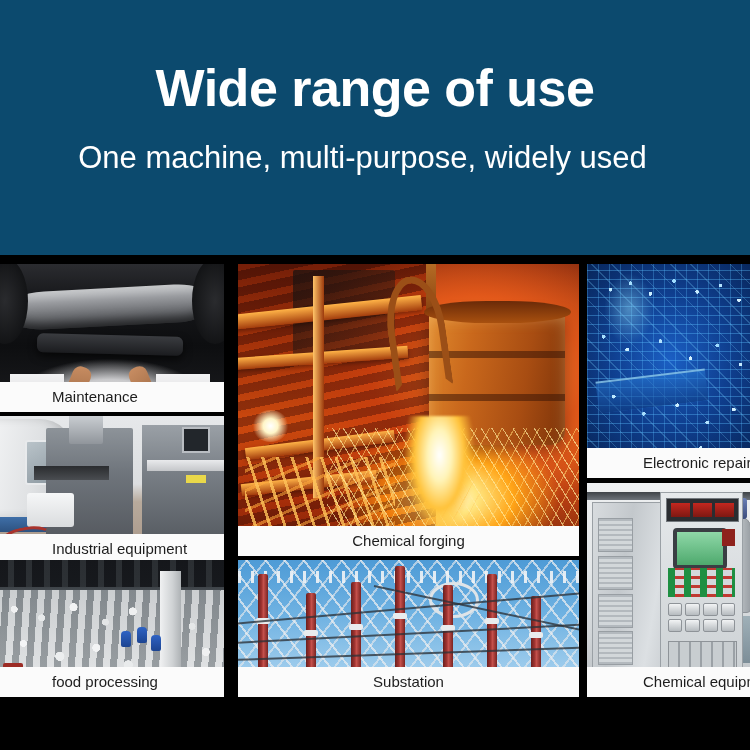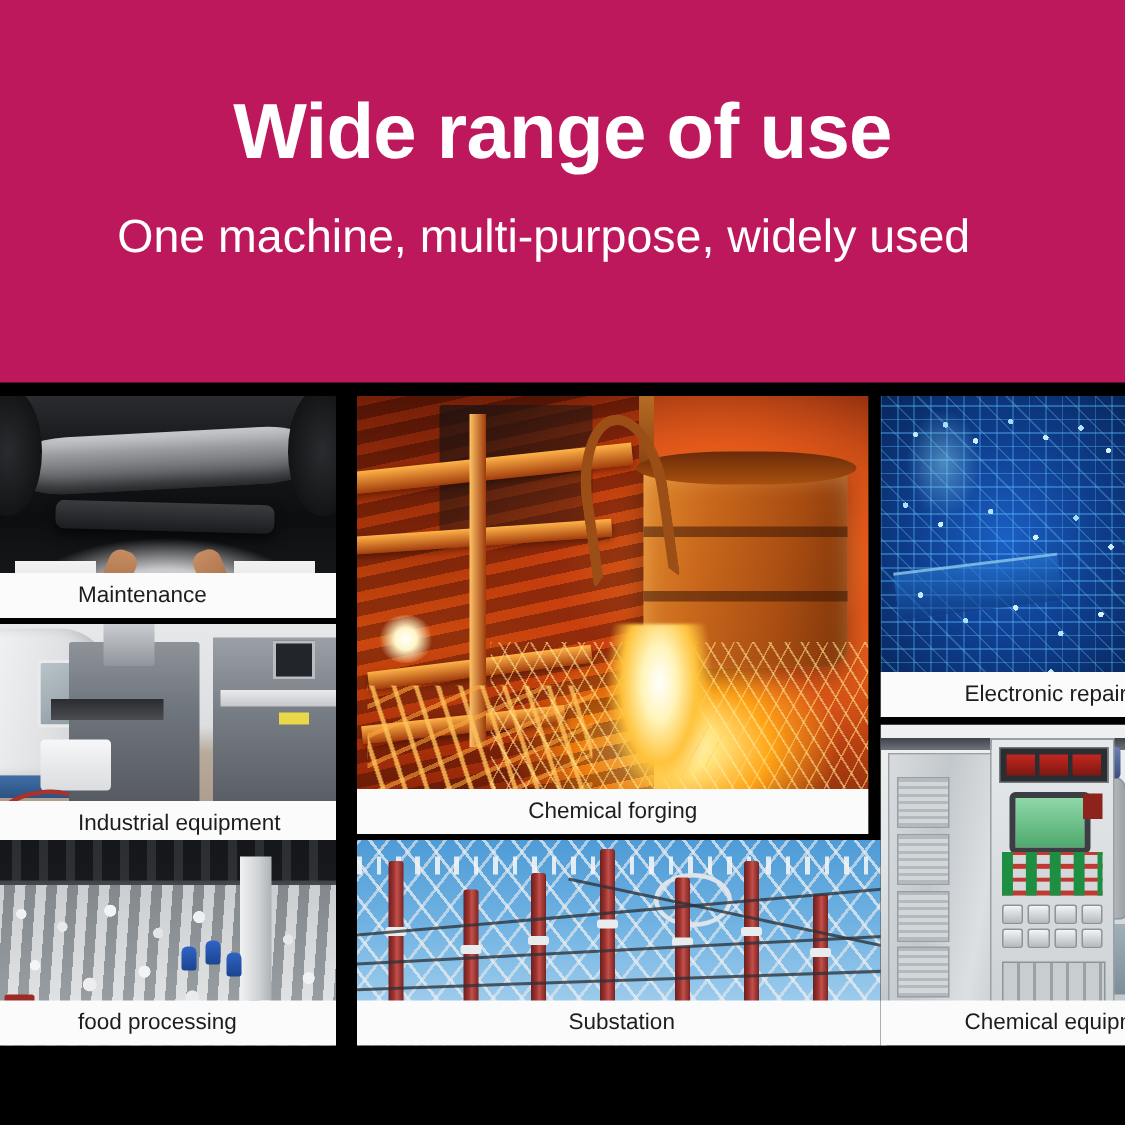--- a/index.html
+++ b/index.html
@@ -22,21 +22,21 @@
     background: #000000;
   }
 
   
   .header {
     position: absolute;
     left: 0;
     top: 0;
     width: 750px;
     height: 255px;
-    background: #be185d;
+    background: #0c4a6e;
     text-align: center;
   }
   .title {
     position: absolute;
     left: 0;
     top: 57px;
     width: 750px;
     color: #ffffff;
     font-size: 52px;
     font-weight: bold;
@@ -92,21 +92,21 @@
     overflow: hidden;
   }
   .cap-left   { text-align: left; padding-left: 56px; box-sizing: border-box; }
   .cap-center { text-align: center; }
 
   
   #tile-maintenance { left: -4px;  top: 9px;   width: 228px; height: 148px; }
   #tile-industrial  { left: -4px;  top: 161px; width: 228px; height: 148px; }
   #tile-food        { left: -4px;  top: 305px; width: 228px; height: 137px; }
   #tile-forging     { left: 238px; top: 9px;   width: 341px; height: 292px; }
-  #tile-substation  { left: 238px; top: 305px; width: 341px; height: 137px; padding-left: 12px; }
+  #tile-substation  { left: 238px; top: 305px; width: 341px; height: 137px; }
   #tile-electronic  { left: 587px; top: 9px;   width: 167px; height: 214px; }
   #tile-chemical    { left: 587px; top: 228px; width: 167px; height: 214px; }
 
   #tile-food .caption,
   #tile-substation .caption,
   #tile-chemical .caption { height: 30px; }
 
   
 
   

